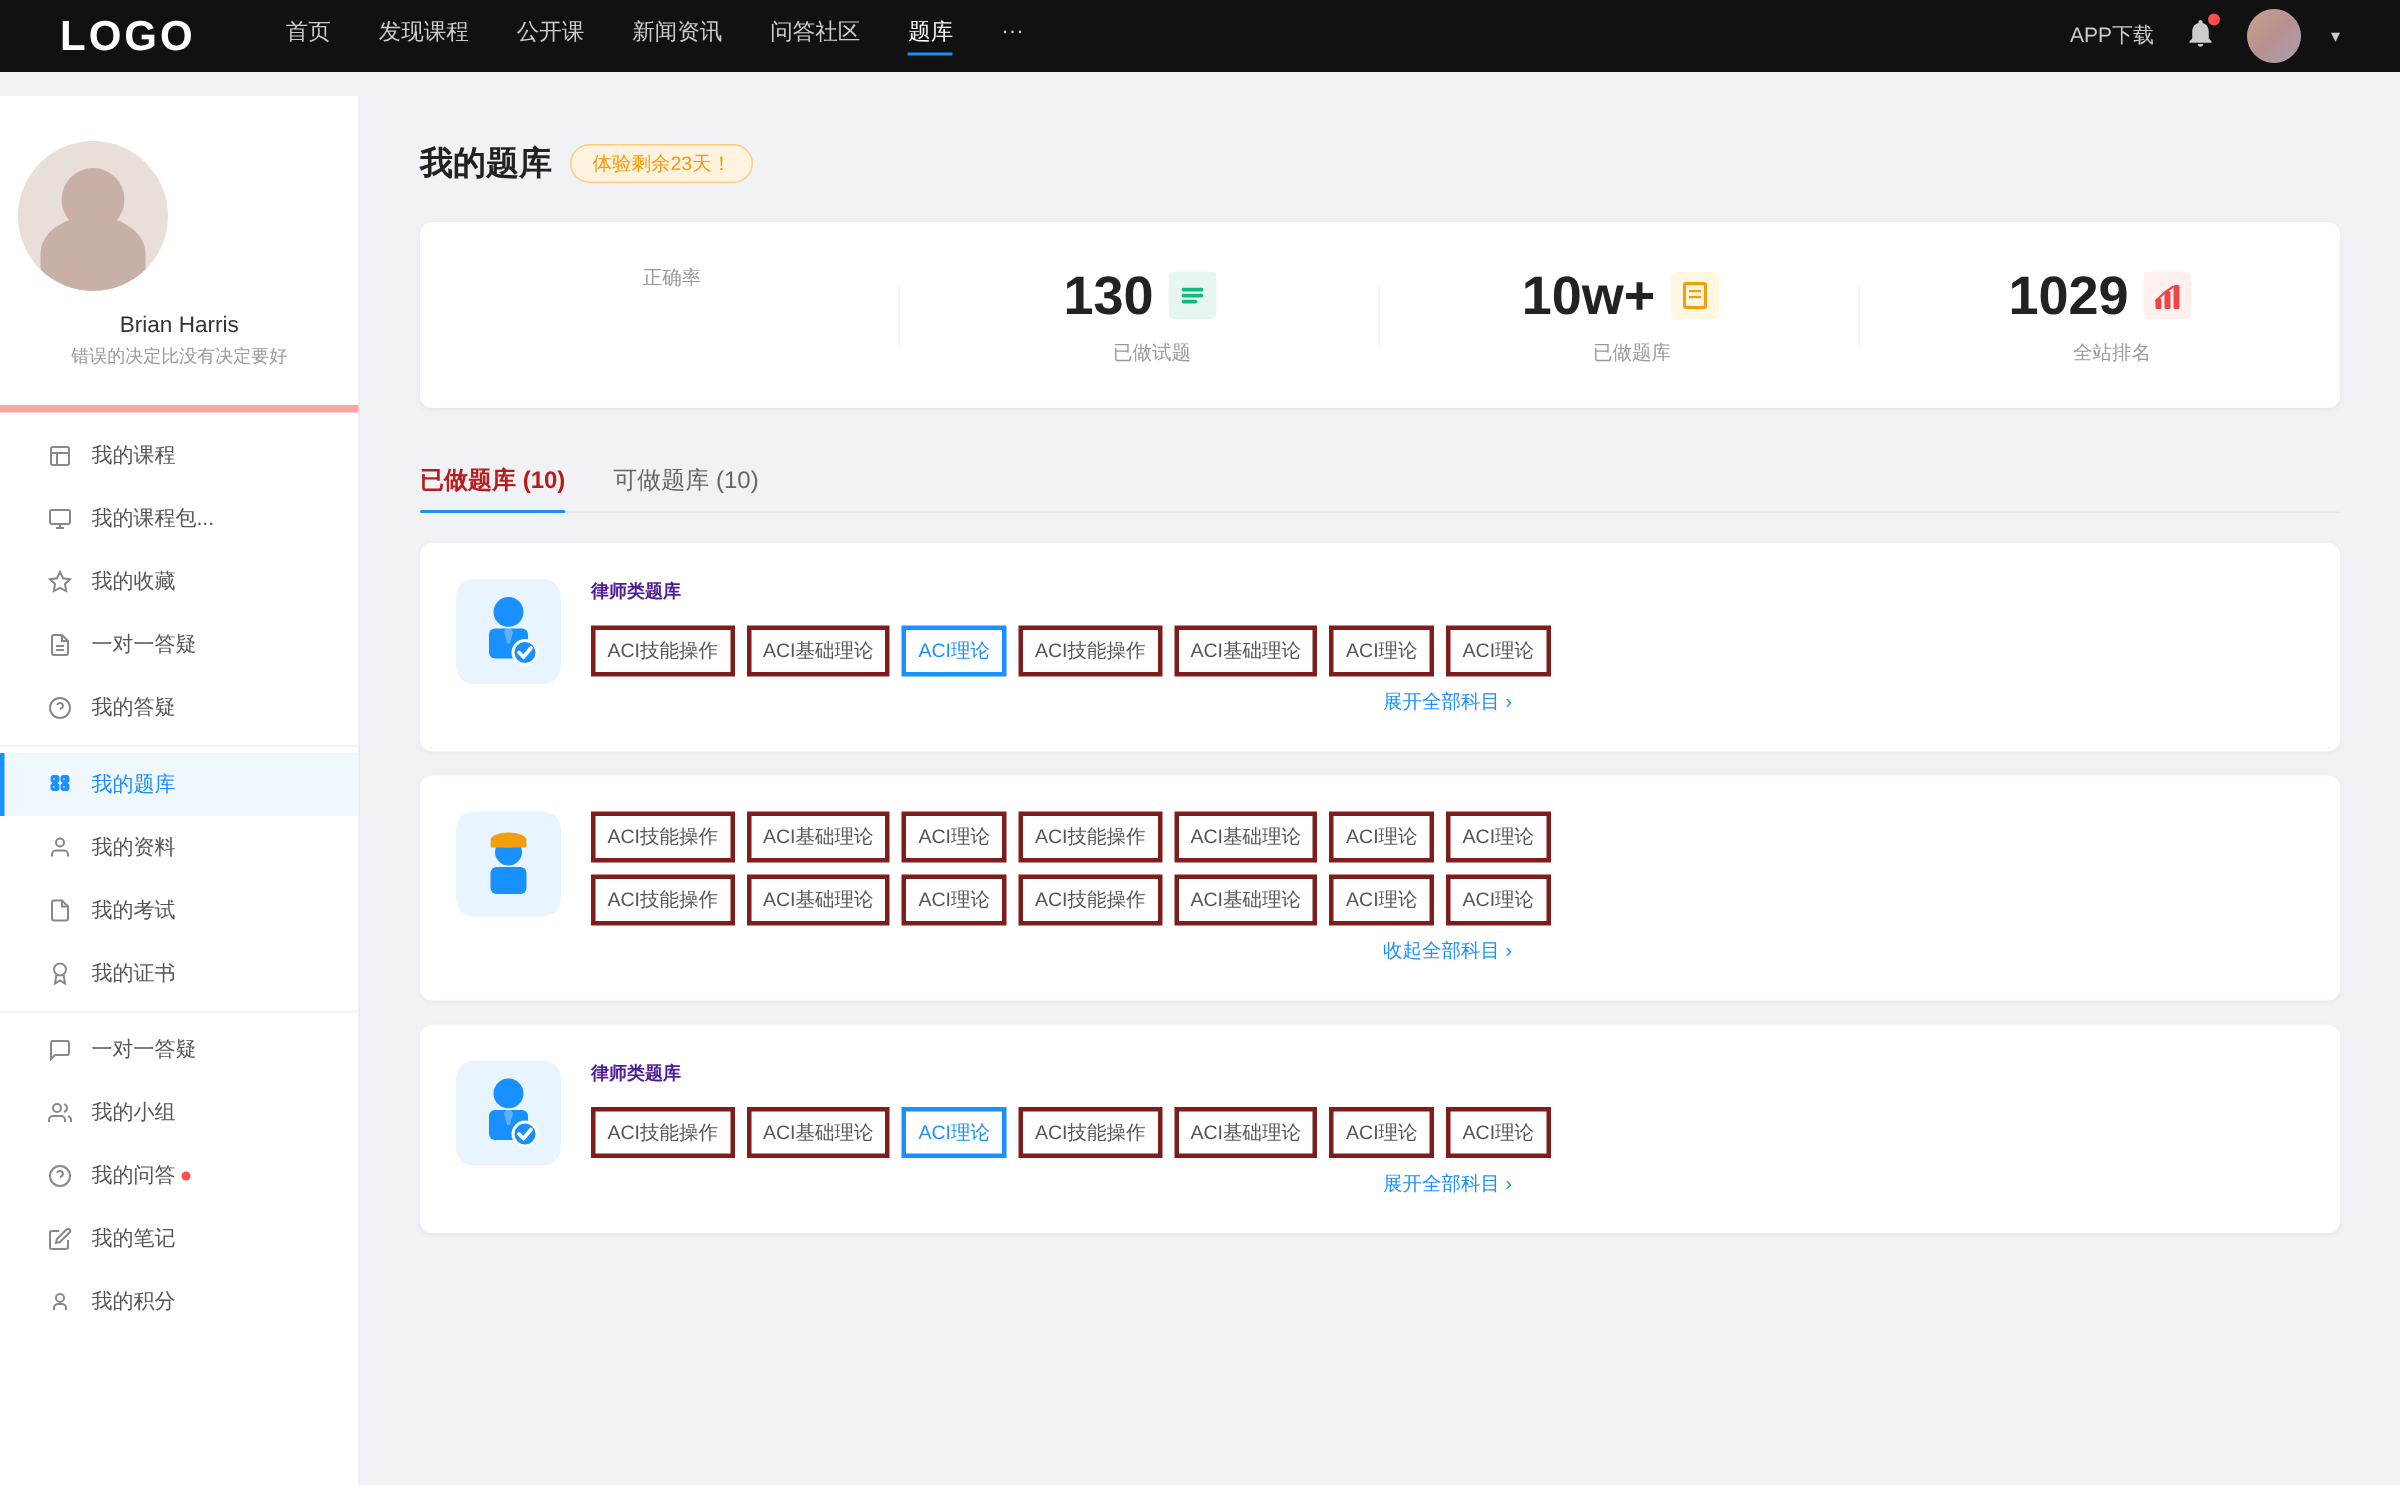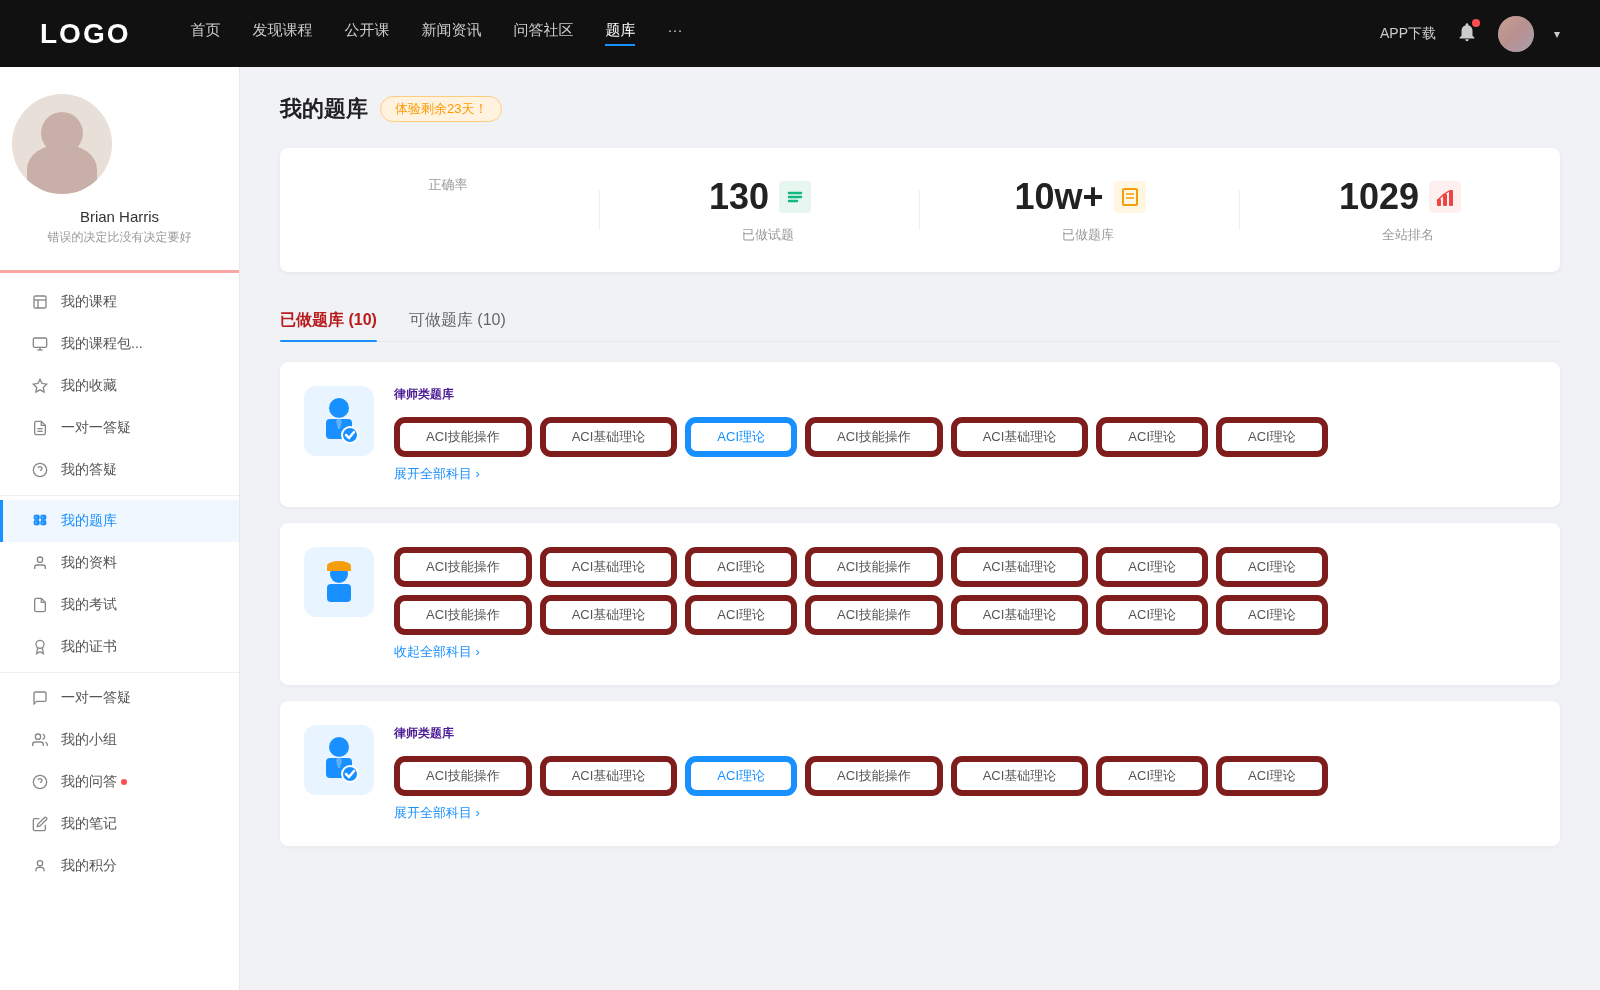--- a/index.html
+++ b/index.html
@@ -1,21 +1,21 @@
 <!DOCTYPE html>
 <html><head>
   <meta charset="utf-8">
   <style>
     * { box-sizing: border-box; margin: 0; padding: 0; }
     body { font-family: -apple-system, BlinkMacSystemFont, 'PingFang SC', 'Microsoft YaHei', sans-serif; background: #f0f2f5; min-height: 990px; }
 
     
     .navbar {
       background: #111;
-      height: 67px;
+      height: 48px;
       display: flex;
       align-items: center;
       padding: 0 40px;
       position: fixed;
       top: 0; left: 0; right: 0;
       z-index: 100;
     }
     .nav-logo { color: #fff; font-size: 28px; font-weight: bold; letter-spacing: 2px; margin-right: 60px; }
     .nav-links { display: flex; gap: 32px; flex: 1; }
     .nav-link { color: #ccc; font-size: 15px; cursor: pointer; text-decoration: none; }
@@ -33,21 +33,21 @@
 
     
     .sidebar {
       width: 240px;
       background: #fff;
       padding: 30px 0 20px 0;
       flex-shrink: 0;
       border-right: 1px solid #e8e8e8;
       min-height: calc(990px - 64px);
     }
-    .sidebar-profile { text-align: center; padding: 0 12px 24px; border-bottom: 3px solid #fca5a5; }
+    .sidebar-profile { text-align: center; padding: 0 12px 24px; border-bottom: 5px solid #fca5a5; }
     .sidebar-name { font-size: 15px; color: #333; font-weight: 500; margin-bottom: 4px; }
     .sidebar-motto { font-size: 12px; color: #999; }
     .sidebar-menu { margin-top: 8px; }
     .sidebar-item {
       display: flex; align-items: center;
       padding: 12px 28px;
       cursor: pointer;
       color: #555;
       font-size: 14px;
       position: relative;
@@ -86,30 +86,30 @@
     .tab.active::after { content: ''; position: absolute; bottom: -1px; left: 0; right: 0; height: 2px; background: #1890ff; border-radius: 2px; }
 
     
     .qbank-section { background: #fff; border-radius: 8px; padding: 24px; margin-bottom: 16px; box-shadow: 0 1px 4px rgba(0,0,0,0.05); }
     .qbank-header { display: flex; align-items: flex-start; gap: 20px; }
     .qbank-icon-wrap { width: 70px; height: 70px; background: #e8f4ff; border-radius: 12px; display: flex; align-items: center; justify-content: center; flex-shrink: 0; }
     .qbank-content { flex: 1; }
     .qbank-title { font-size: 12px; font-weight: 600; color: #4c1d95; margin-bottom: 14px; }
     .tags-row { display: flex; flex-wrap: wrap; gap: 8px; margin-bottom: 8px; }
     .tag {
-      padding: 5px 26px;
-      border-radius: 11px;
+      padding: 5px 8px;
+      border-radius: 0;
       font-size: 13px;
-      border: 6px solid #7f1d1d;
+      border: 3px solid #7f1d1d;
       color: #555;
       cursor: pointer;
       background: #fff;
     }
     .tag.active { border-color: #1890ff; color: #1890ff; background: #fff; }
-    .expand-link { text-align: left; color: #1890ff; font-size: 13px; cursor: pointer; margin-top: 6px; }
+    .expand-link { text-align: center; color: #1890ff; font-size: 13px; cursor: pointer; margin-top: 6px; }
 
     
     .avatar-silhouette {
       width: 100px; height: 100px; border-radius: 50%; overflow: hidden;
       background: #e8e0d8;
       position: relative;
     }
     .avatar-silhouette::before {
       content: '';
       position: absolute;

